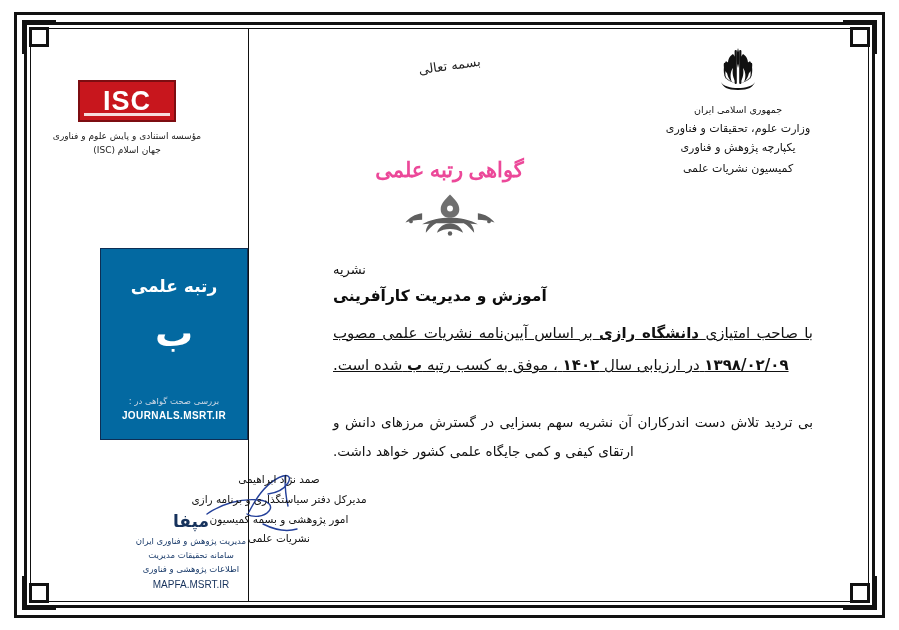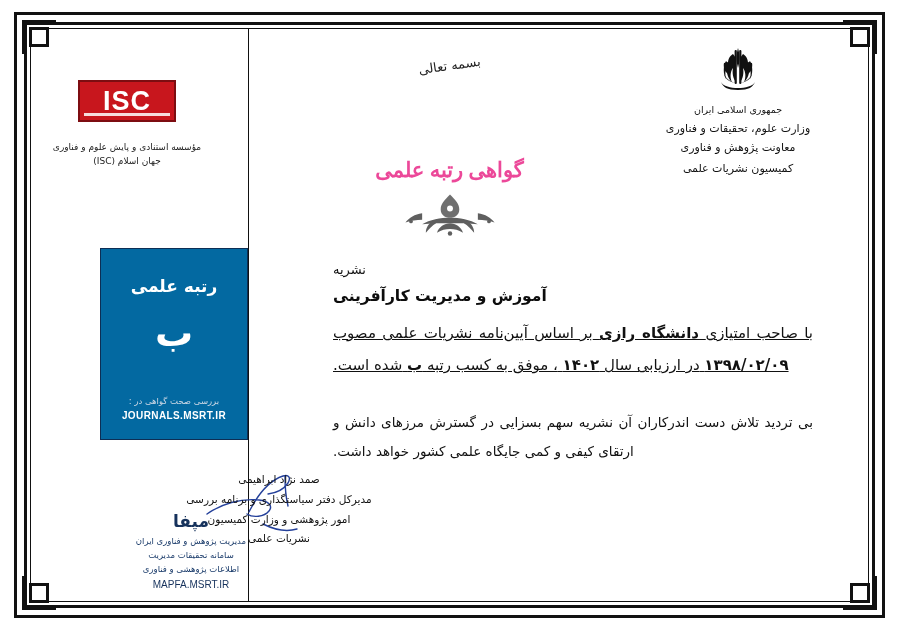--- a/index.html
+++ b/index.html
@@ -113,21 +113,21 @@
   }
   .isc-logo:after {
     content: "";
     position: absolute;
     left: 4px; right: 4px; bottom: 4px;
     height: 3px;
     background: #ffffff;
     opacity: .85;
   }
   .isc-caption {
-    margin-top: 19px;
+    margin-top: 8px;
     font-size: 9px;
     line-height: 1.55;
     color: #1b1b1b;
     font-family: "DejaVu Sans", sans-serif;
   }
 
   
   .emblem-block {
     position: absolute;
     right: 46px;
@@ -366,21 +366,21 @@
         <rect x="24.6" y="6" width="2.2" height="34" rx="1"></rect>
         <rect x="29.2" y="6" width="2.2" height="34" rx="1"></rect>
         <path d="M14 30 c6 12 22 12 28 0 c-2 12 -26 12 -28 0 z" opacity=".85"></path>
         <path d="M11 38 c4 8 30 8 34 0 c-2 5 -6 8 -17 8 c-11 0 -15 -3 -17 -8 z"></path>
       </g>
     </svg>
   </div>
   <div class="emblem-caption">
     <div>جمهوری اسلامی ایران</div>
     <div class="big">وزارت علوم، تحقیقات و فناوری</div>
-    <div class="big">معاونت پژوهش و فناوری</div>
+    <div class="big">یکپارچه پژوهش و فناوری</div>
   </div>
   <div class="commission-line">کمیسیون نشریات علمی</div>
 </div>
 
 <div class="cert-title">گواهی رتبه علمی</div>
 <div class="ornament">
   <svg viewBox="0 0 140 48" width="130" height="46" aria-hidden="true">
     <g fill="#5f5f5f">
       <path d="M70 2 c6 6 10 10 10 16 c0 6 -5 9 -10 9 c-5 0 -10 -3 -10 -9 c0 -6 4 -10 10 -16 z" opacity=".9"></path>
       <circle cx="70" cy="17" r="3.2" fill="#fff"></circle>
@@ -425,22 +425,22 @@
 <svg class="sign-scribble" viewBox="0 0 170 100" aria-hidden="true">
   <g fill="none" stroke="#24409a" stroke-width="1.4" stroke-linecap="round">
     <path d="M18 62 c14 -10 34 -16 52 -14 c10 1 14 6 10 11 c-5 6 -16 7 -22 3"></path>
     <path d="M60 60 c10 -20 22 -32 34 -36 c6 -2 8 2 5 7 c-4 6 -12 10 -20 11"></path>
     <path d="M96 24 c0 12 1 22 3 30"></path>
     <path d="M74 72 c12 6 24 8 34 5"></path>
   </g>
 </svg>
 <div class="sign-block">
   <div class="sign-name">صمد نژاد ابراهیمی</div>
-  <div>مدیرکل دفتر سیاستگذاری و برنامه بررسی</div>
-  <div>امور پژوهشی و وزارت کمیسیون</div>
+  <div>مدیرکل دفتر سیاستگذاری و برنامه رازی</div>
+  <div>امور پژوهشی و بسمه کمیسیون</div>
   <div>نشریات علمی</div>
 </div>
 
 <div class="footer-block">
   <div class="mapfa-mark">مپفا</div>
   <div class="footer-caption">
     <div>مدیریت پژوهش و فناوری ایران</div>
     <div>سامانه تحقیقات مدیریت</div>
     <div>اطلاعات پژوهشی و فناوری</div>
   </div>

